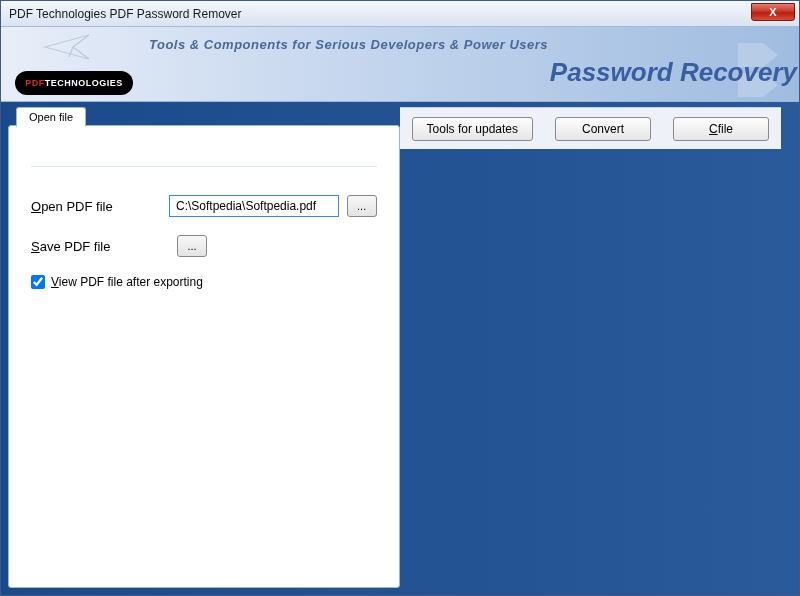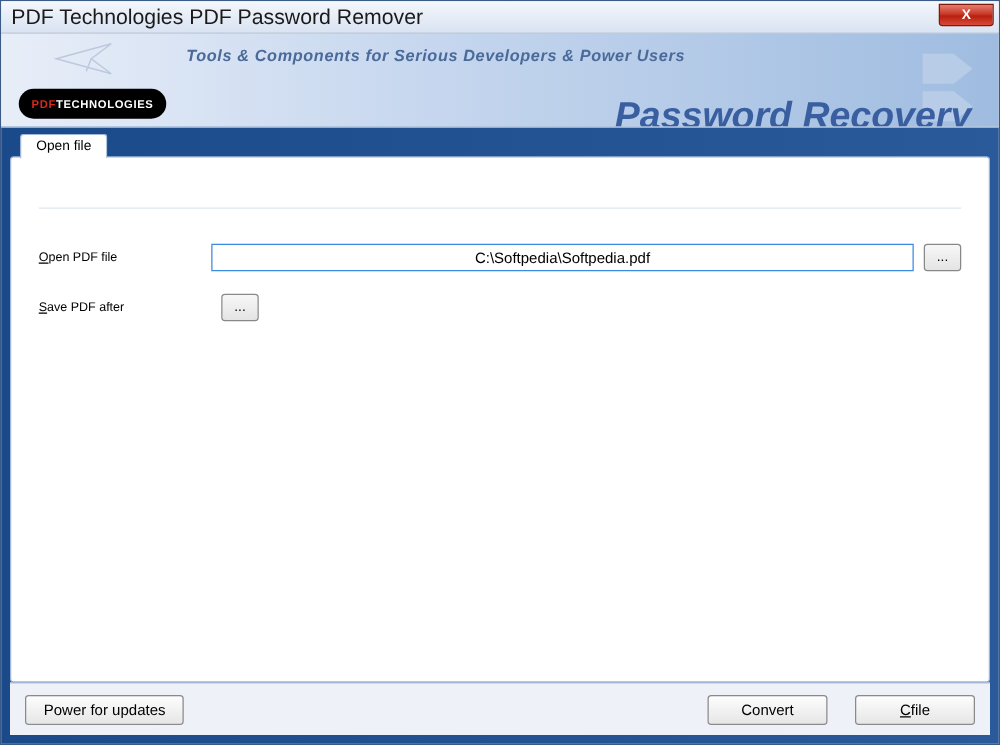--- a/index.html
+++ b/index.html
@@ -23,21 +23,21 @@
   .titlebar {
     height: 26px;
     background: linear-gradient(#f4f7fc, #d9e3f2);
     border-bottom: 1px solid #a9b9d0;
     display: flex;
     align-items: center;
     padding: 0 4px;
     position: relative;
   }
   .titlebar-text {
-    font-size: 17px;
+    font-size: 12px;
     color: #1a1a1a;
     padding-left: 4px;
   }
   .close-btn {
     position: absolute;
     right: 4px;
     top: 2px;
     width: 44px;
     height: 18px;
     background: linear-gradient(#e77a6e, #c83a2a 45%, #b81f0e 55%, #d84a3a);
@@ -94,43 +94,42 @@
     left: 148px;
     top: 10px;
     font-size: 13px;
     font-weight: bold;
     font-style: italic;
     color: #4a6a9a;
     letter-spacing: 0.5px;
   }
   .banner-title {
     position: absolute;
-    right: 22px;
+    right: 2px;
     top: 30px;
-    font-size: 30px;
+    font-size: 26px;
     font-weight: bold;
     font-style: italic;
     color: #3a5fa0;
-    margin-top: 19px;
   }
   .banner-arrows {
     position: absolute;
     right: 6px;
     top: 6px;
     color: #c6d6ec;
     opacity: 0.6;
     pointer-events: none;
   }
   .banner-arrows svg { display: block; }
   .content-wrap {
     flex: 1;
     background: linear-gradient(to right, #1a4a8a, #2a5a9a);
-    padding: 5px 7px 7px 7px;
-    display: flex;
-    flex-direction: column;
+    padding: 5px 18px 7px 7px;
+    display: flex;
+    flex-direction: row;
   }
   .tab-area {
     background: #fff;
     flex: 1;
     position: relative;
     border: 1px solid #9eb6d6;
     border-radius: 3px;
     margin-top: 18px;
     padding: 20px 22px;
   }
@@ -151,32 +150,31 @@
     background: #e0e6ef;
     margin: 20px 0 28px 0;
   }
   .row {
     display: flex;
     align-items: center;
     margin-bottom: 18px;
   }
   .row-label {
     width: 138px;
-    font-size: 10px;
+    font-size: 13px;
   }
   .row-label u { text-decoration: underline; }
   .row input[type=text] {
     flex: 1;
     height: 22px;
     border: 1px solid #8ab0d8;
     padding: 2px 6px;
     font-family: inherit;
     font-size: 12px;
     outline: none;
-    text-align: center;
   }
   .row input[type=text].focused {
     border-color: #3a8adf;
   }
   .browse-btn {
     width: 30px;
     height: 22px;
     margin-left: 8px;
     background: linear-gradient(#f7f7f7, #e4e4e4);
     border: 1px solid #888;
@@ -264,31 +262,35 @@
 
       <div class="row">
         <div class="row-label"><u>O</u><span>pen PDF file</span></div>
         <input type="text" class="focused" value="C:\Softpedia\Softpedia.pdf" style="">
         <div class="browse-btn">
           <span>...</span>
         </div>
       </div>
 
       <div class="row">
-        <div class="row-label"><u>S</u><span>ave PDF after</span></div>
+        <div class="row-label"><u>S</u><span>ave PDF file</span></div>
         <div class="browse-btn">
           <span>...</span>
         </div>
       </div>
 
+      <div class="chk-row">
+        <input type="checkbox" checked="" style="">
+        <span><u>V</u><span>iew PDF file after exporting</span></span>
+      </div>
     </div>
 
     <div class="footer">
       <button class="btn update-btn">
-        <span>Power for updates</span>
+        <span>Tools for updates</span>
       </button>
       <div class="footer-spacer"></div>
       <button class="btn">
         <span>Convert</span>
       </button>
       <button class="btn">
         <span><u>C</u><span>file</span></span>
       </button>
     </div>
   </div>

